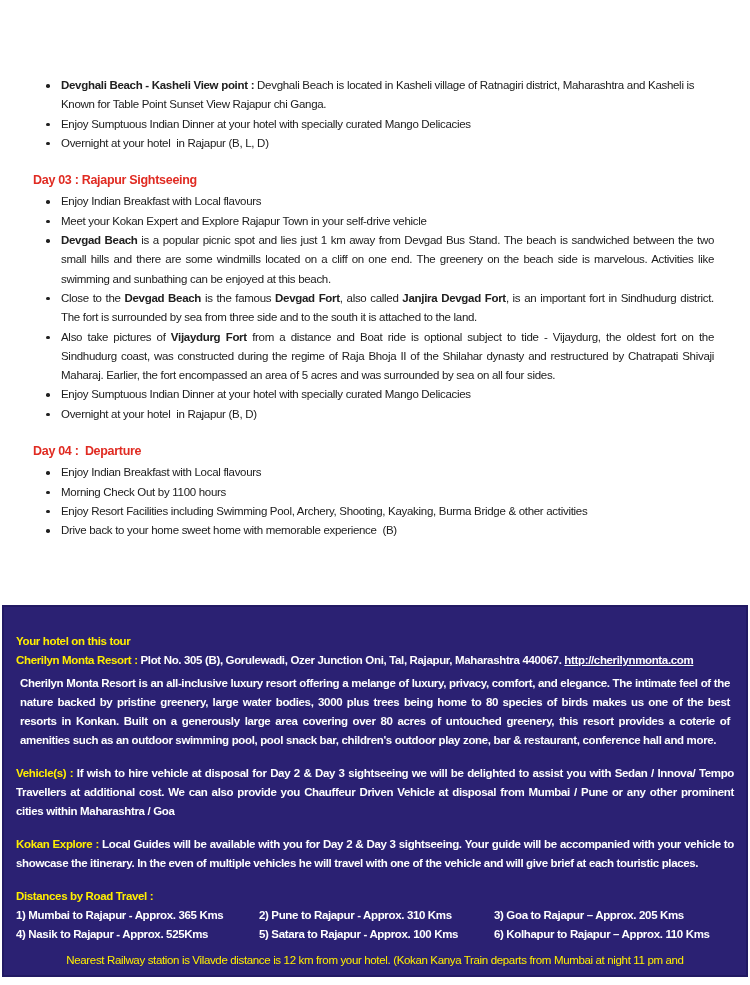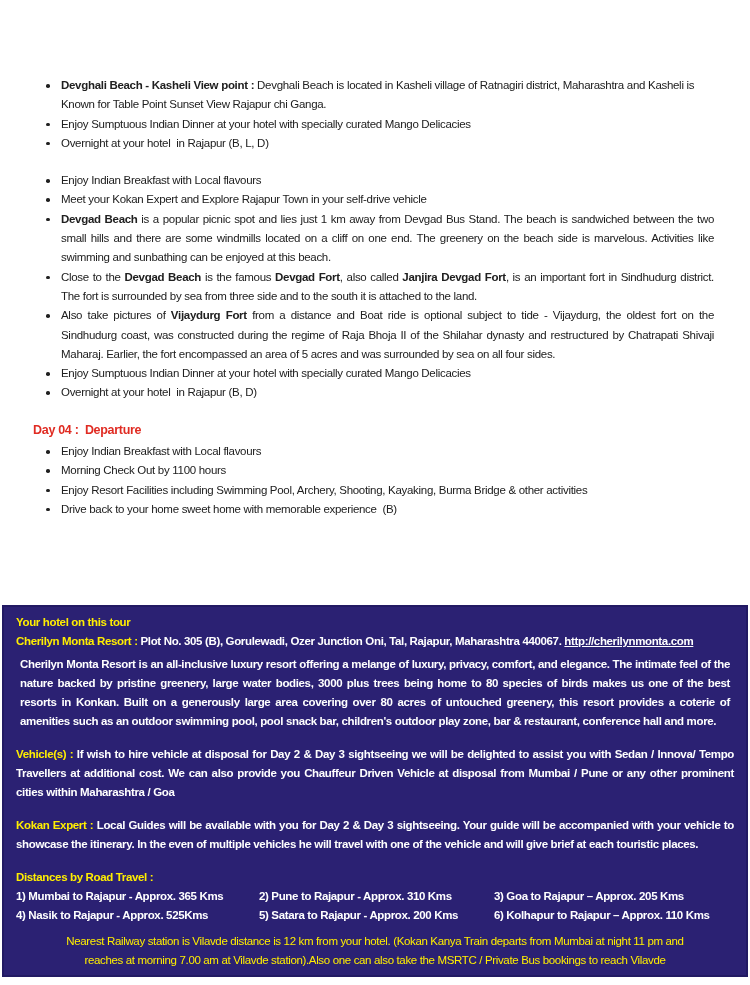--- a/index.html
+++ b/index.html
@@ -20,21 +20,21 @@
   .day-heading{color:var(--red);font-weight:bold;font-size:12.5px;white-space:pre-wrap;margin:0 0 2px 0;}
   .blist{list-style:none;margin:0;padding:0;}
   .blist li{position:relative;padding-left:28px;white-space:pre-wrap;}
   .blist li::before{content:"";position:absolute;left:13px;top:8px;width:3.5px;height:3.5px;border-radius:50%;background:var(--ink);}
   .blist li.justify{text-align:justify;}
   .b{font-weight:bold;}
 
   
   .hotel-box{position:absolute;top:605px;left:2px;right:2px;bottom:8px;background:var(--purple);
     border:2px solid var(--purple-border);color:#ffffff;font-weight:bold;font-size:11.5px;
-    line-height:19px;letter-spacing:-0.35px;padding:6px 12px 4px 12px;overflow:hidden;}
+    line-height:19px;letter-spacing:-0.35px;padding:25px 12px 4px 12px;overflow:hidden;}
   .y{color:var(--yellow);}
   .hb-title{color:var(--yellow);}
   .hb-line{margin:0;}
   .hb-desc{margin:4px;text-align:justify;}
   .hb-para{margin:14px 0 0 0;text-align:justify;}
   .hb-dist-title{margin:14px 0 0 0;color:var(--yellow);}
   .dist-grid{display:grid;grid-template-columns:243px 235px 1fr;}
   .hb-note{margin:7px 40px 0 40px;color:var(--yellow);font-weight:normal;text-align:center;line-height:19px;}
   a.hb-link{color:#ffffff;text-decoration:underline;font-weight:bold;}
 </style>
@@ -45,20 +45,21 @@
 
   <main class="days" id="days">
       <div class="day-section">
         <ul class="blist">
           <li class=""><span class="b ">Devghali Beach - Kasheli View point : </span><span class="">Devghali Beach is located in Kasheli village of Ratnagiri district, Maharashtra and Kasheli is Known for Table Point Sunset View Rajapur chi Ganga.</span></li>
           <li class=""><span class="">Enjoy Sumptuous Indian Dinner at your hotel with specially curated Mango Delicacies</span></li>
           <li class=""><span class="">Overnight at your hotel  in Rajapur (B, L, D)</span></li>
         </ul>
       </div>
       <div class="day-section">
+        <div class="day-heading">Day 03 : Rajapur Sightseeing</div>
         <ul class="blist">
           <li class=""><span class="">Enjoy Indian Breakfast with Local flavours</span></li>
           <li class=""><span class="">Meet your Kokan Expert and Explore Rajapur Town in your self-drive vehicle</span></li>
           <li class="justify"><span class="b ">Devgad Beach </span><span class="">is a popular picnic spot and lies just 1 km away from Devgad Bus Stand. The beach is sandwiched between the two small hills and there are some windmills located on a cliff on one end. The greenery on the beach side is marvelous. Activities like swimming and sunbathing can be enjoyed at this beach.</span></li>
           <li class="justify"><span class="">Close to the </span><span class="b ">Devgad Beach</span><span class=""> is the famous </span><span class="b ">Devgad Fort</span><span class="">, also called </span><span class="b ">Janjira Devgad Fort</span><span class="">, is an important fort in Sindhudurg district. The fort is surrounded by sea from three side and to the south it is attached to the land.</span></li>
           <li class="justify"><span class="">Also take pictures of </span><span class="b ">Vijaydurg Fort</span><span class=""> from a distance and Boat ride is optional subject to tide - Vijaydurg, the oldest fort on the Sindhudurg coast, was constructed during the regime of Raja Bhoja II of the Shilahar dynasty and restructured by Chatrapati Shivaji Maharaj. Earlier, the fort encompassed an area of 5 acres and was surrounded by sea on all four sides.</span></li>
           <li class=""><span class="">Enjoy Sumptuous Indian Dinner at your hotel with specially curated Mango Delicacies</span></li>
           <li class=""><span class="">Overnight at your hotel  in Rajapur (B, D)</span></li>
         </ul>
       </div>
@@ -71,26 +72,26 @@
           <li class=""><span class="">Drive back to your home sweet home with memorable experience  (B)</span></li>
         </ul>
       </div>
     </main>
 
   <section class="hotel-box">
     <div class="hb-title">Your hotel on this tour</div>
     <p class="hb-line" id="hotel-line"><span class="y">Cherilyn Monta Resort : </span><span class="">Plot No. 305 (B), Gorulewadi, Ozer Junction Oni, Tal, Rajapur, Maharashtra 440067. </span><a class="hb-link" href="#">http://cherilynmonta.com</a></p>
     <p class="hb-desc">Cherilyn Monta Resort is an all-inclusive luxury resort offering a melange of luxury, privacy, comfort, and elegance. The intimate feel of the nature backed by pristine greenery, large water bodies, 3000 plus trees being home to 80 species of birds makes us one of the best resorts in Konkan. Built on a generously large area covering over 80 acres of untouched greenery, this resort provides a coterie of amenities such as an outdoor swimming pool, pool snack bar, children's outdoor play zone, bar &amp; restaurant, conference hall and more.</p>
     <p class="hb-para" id="vehicles-para"><span class="y">Vehicle(s) : </span><span class="">If wish to hire vehicle at disposal for Day 2 &amp; Day 3 sightseeing we will be delighted to assist you with Sedan / Innova/ Tempo Travellers at additional cost. We can also provide you Chauffeur Driven Vehicle at disposal from Mumbai / Pune or any other prominent cities within Maharashtra / Goa</span></p>
-    <p class="hb-para" id="kokan-para"><span class="y">Kokan Expert : </span><span class="">Local Guides will be available with you for Day 2 &amp; Day 3 sightseeing. Your guide will be accompanied with your vehicle to showcase the itinerary. In the even of multiple vehicles he will travel with one of the vehicle and will give brief at each touristic places.</span></p>
+    <p class="hb-para" id="kokan-para"><span class="y">Kokan Explore : </span><span class="">Local Guides will be available with you for Day 2 &amp; Day 3 sightseeing. Your guide will be accompanied with your vehicle to showcase the itinerary. In the even of multiple vehicles he will travel with one of the vehicle and will give brief at each touristic places.</span></p>
     <div class="hb-dist-title">Distances by Road Travel :</div>
     <div class="dist-grid" id="dist-grid">
         <div>1) Mumbai to Rajapur - Approx. 365 Kms</div>
         <div>2) Pune to Rajapur - Approx. 310 Kms</div>
         <div>3) Goa to Rajapur – Approx. 205 Kms</div>
         <div>4) Nasik to Rajapur - Approx. 525Kms</div>
-        <div>5) Satara to Rajapur - Approx. 200 Kms</div>
+        <div>5) Satara to Rajapur - Approx. 100 Kms</div>
         <div>6) Kolhapur to Rajapur – Approx. 110 Kms</div>
       </div>
     <p class="hb-note">Nearest Railway station is Vilavde distance is 12 km from your hotel. (Kokan Kanya Train departs from Mumbai at night 11 pm and reaches at morning 7.00 am at Vilavde station).Also one can also take the MSRTC / Private Bus bookings to reach Vilavde</p>
   </section>
 
 </div>
 
 </body></html>

